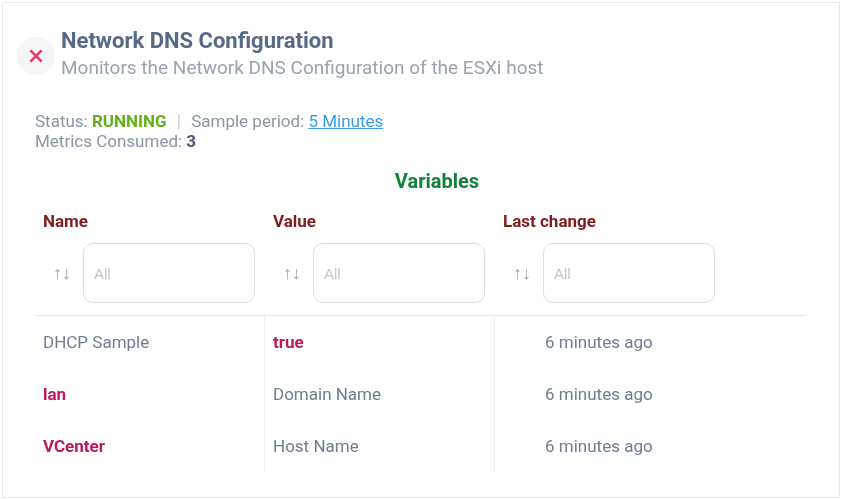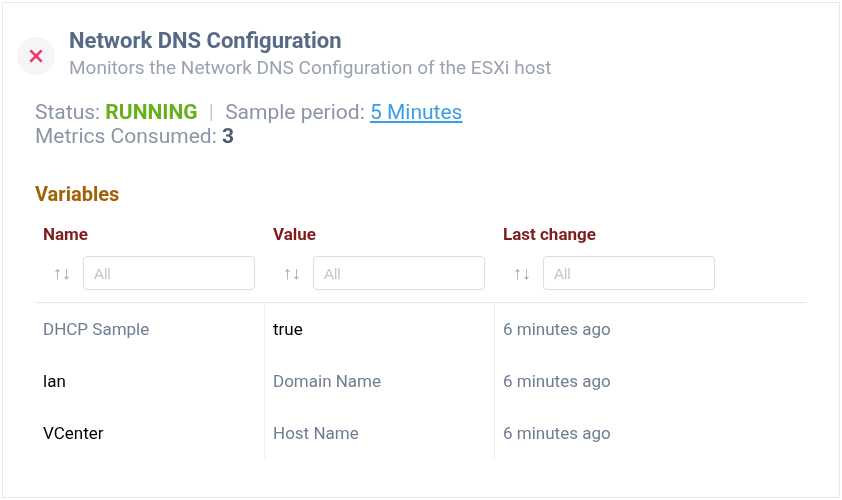--- a/index.html
+++ b/index.html
@@ -33,37 +33,37 @@
     background: #f5f5f7;
     display: flex;
     align-items: center;
     justify-content: center;
     flex: 0 0 auto;
     margin-top: 10px;
     cursor: pointer;
   }
   .close-btn svg { display: block; }
   .title-block {
-    margin-left: 14px;
+    margin-left: 6px;
   }
   .title {
     font-size: 22px;
     font-weight: 700;
     color: #566a87;
     line-height: 1.25;
   }
   .subtitle {
     font-size: 19px;
     color: #9aa3af;
     line-height: 1.35;
   }
   .meta-block {
     margin-left: 32px;
-    margin-top: 20px;
-    font-size: 21px;
+    margin-top: 31px;
+    font-size: 17px;
     color: #8b95a6;
   }
   .status-val {
     color: #65b01b;
     font-weight: 700;
   }
   .sep {
     color: #c5ccd6;
     margin: 0 6px;
   }
@@ -71,24 +71,25 @@
     color: #399DE7;
     text-decoration: underline;
     cursor: pointer;
   }
   .metrics-val {
     color: #4b5a72;
     font-weight: 700;
   }
   .section-title {
     margin-left: 32px;
-    margin-top: 34px;
+    margin-top: 18px;
     font-size: 20px;
     font-weight: 700;
-    color: #a16207;
+    color: #15803d;
+    text-align: center;
   }
 
   .table {
     margin-top: 18px;
     margin-left: 32px;
     margin-right: 32px;
   }
   .thead-row {
     display: flex;
     border-bottom: 1px solid #e6e8eb;
@@ -119,22 +120,22 @@
     color: #9aa3af;
     font-size: 18px;
     margin-right: 12px;
     cursor: pointer;
     user-select: none;
   }
   .filter-input {
     height: 32px;
     width: 150px;
     border: 1px solid #d9dee5;
-    border-radius: 4px;
-    padding: 0 10px;
+    border-radius: 10px;
+    padding: 13px 10px;
     font-size: 15px;
     color: #555;
     outline: none;
   }
   .filter-input::placeholder {
     color: #c0c6cf;
   }
 
   .tbody-row {
     display: flex;
@@ -145,22 +146,22 @@
     box-sizing: border-box;
     padding-left: 8px;
     font-size: 17px;
     border-right: 1px solid #eef0f3;
     height: 100%;
     display: flex;
     align-items: center;
   }
   .cell:last-child { border-right: none; }
   .cell.name  { width: 230px; color: #6e7d92; }
-  .cell.value { width: 230px; color: #000000; font-weight: 400; }
-  .cell.last  { width: 260px; color: #6e7d92; }
+  .cell.value { width: 230px; color: #be185d; font-weight: 700; }
+  .cell.last  { width: 260px; color: #6e7d92; margin-left: 42px; }
 </style>
 </head>
 <body>
 
 <div class="panel">
 
   <div class="header-row">
     <div class="close-btn">
       <svg width="14" height="14" viewBox="0 0 14 14">
         <line x1="2" y1="2" x2="12" y2="12" stroke="#E83E6B" stroke-width="2.5" stroke-linecap="round"></line>

